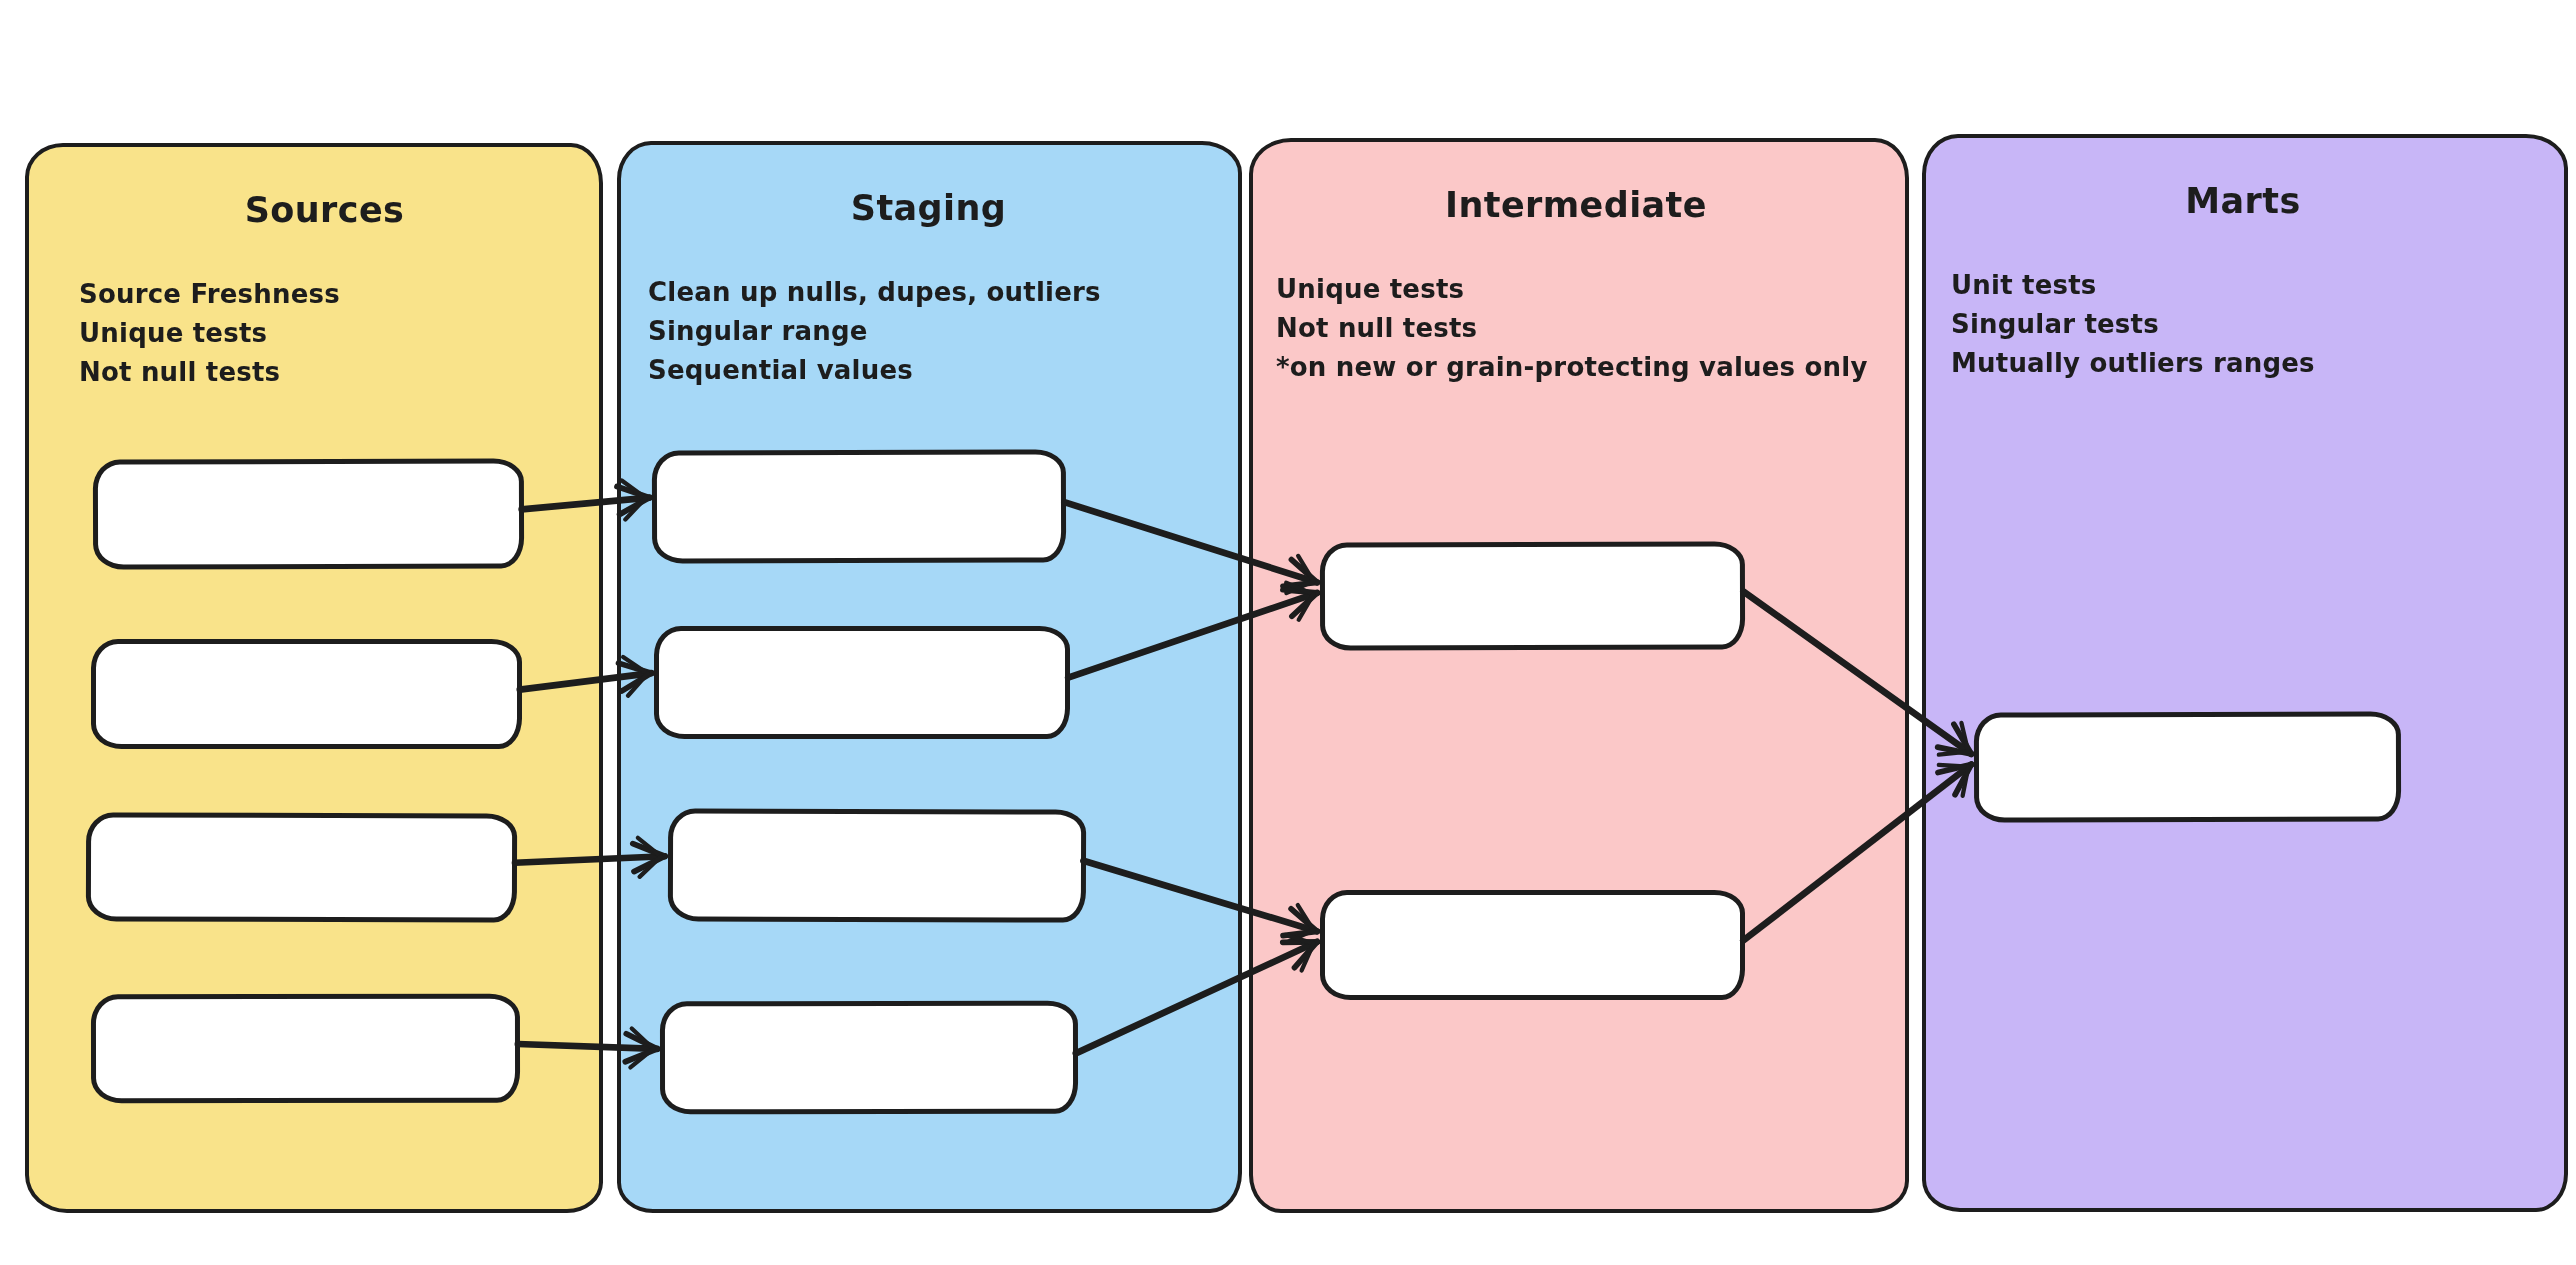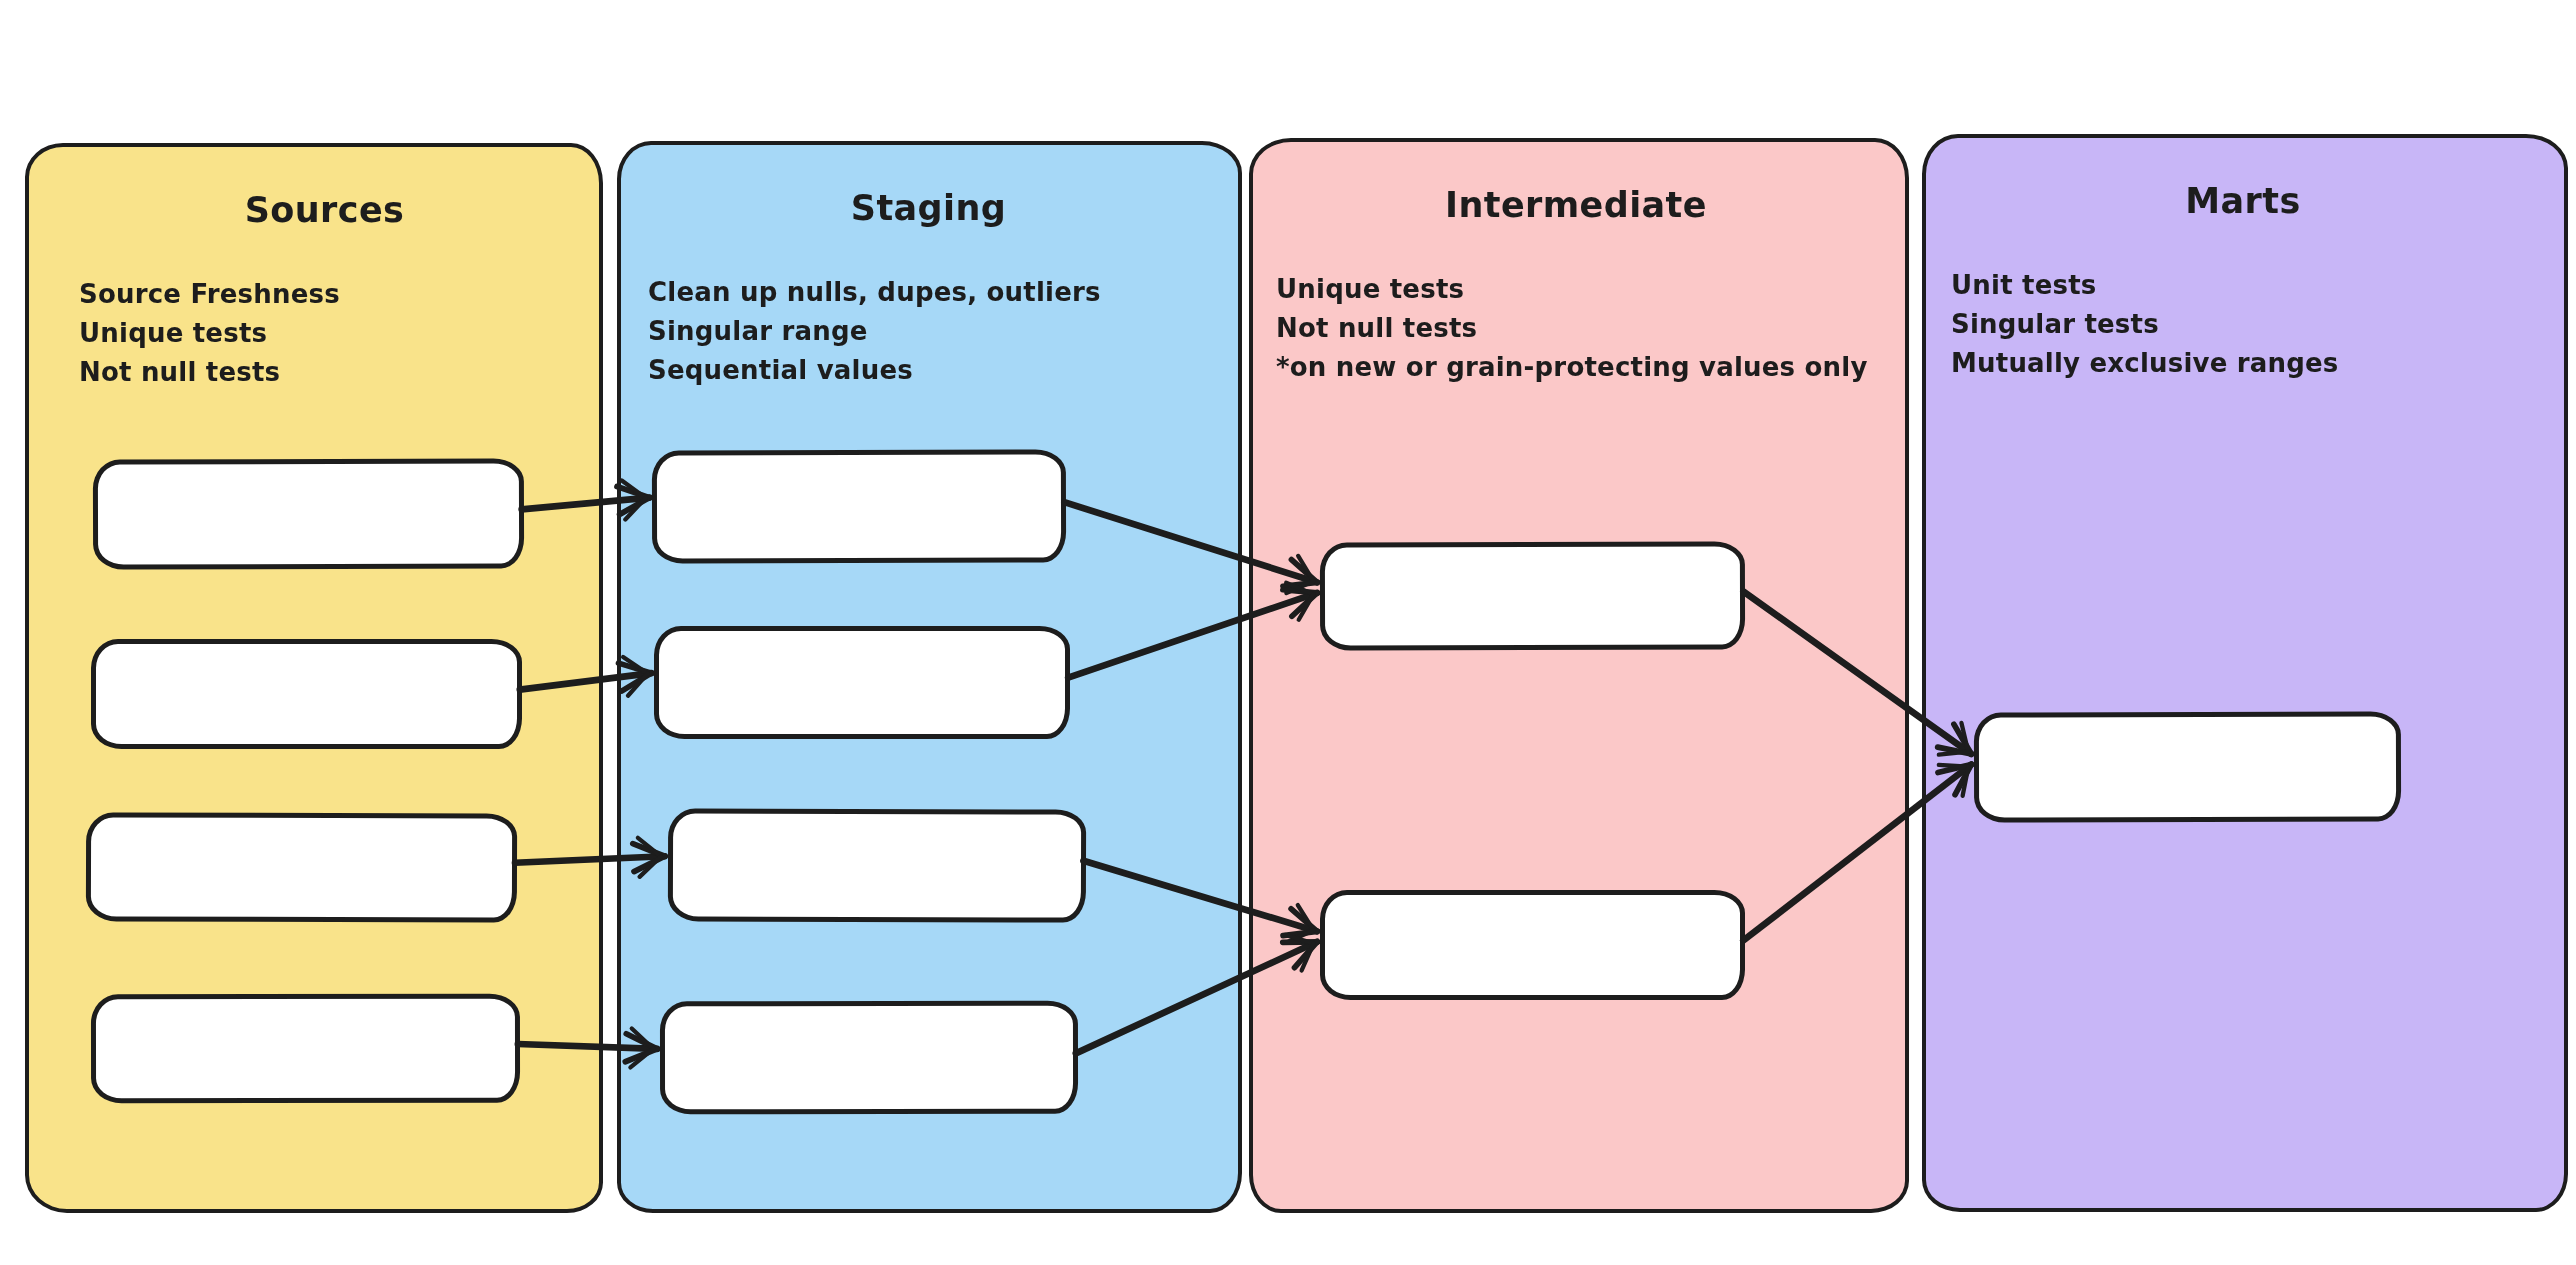--- a/index.html
+++ b/index.html
@@ -101,21 +101,21 @@
         <div class="note-line">Not null tests</div>
         <div class="note-line">*on new or grain-protecting values only</div>
       </div>
   </div>
 
   <div class="panel" id="panel-marts" style="background: rgb(200, 182, 247); border-color: rgb(29, 29, 29);">
     <div class="panel-title">Marts</div>
     <div class="panel-notes">
         <div class="note-line">Unit tests</div>
         <div class="note-line">Singular tests</div>
-        <div class="note-line">Mutually exclusive ranges</div>
+        <div class="note-line">Mutually outliers ranges</div>
       </div>
   </div>
 
 <div class="node" style="left: 93px; top: 459px; width: 431px; height: 110px; background: rgb(255, 255, 255); border-color: rgb(29, 29, 29); transform: rotate(-0.16deg);"></div>
     <div class="node" style="left: 91px; top: 639px; width: 431px; height: 110px; background: rgb(255, 255, 255); border-color: rgb(29, 29, 29); transform: rotate(0deg);"></div>
     <div class="node" style="left: 86px; top: 813px; width: 431px; height: 109px; background: rgb(255, 255, 255); border-color: rgb(29, 29, 29); transform: rotate(0.16deg);"></div>
     <div class="node" style="left: 91px; top: 994px; width: 429px; height: 109px; background: rgb(255, 255, 255); border-color: rgb(29, 29, 29); transform: rotate(-0.08deg);"></div>
     <div class="node" style="left: 652px; top: 450px; width: 414px; height: 113px; background: rgb(255, 255, 255); border-color: rgb(29, 29, 29); transform: rotate(-0.16deg);"></div>
     <div class="node" style="left: 654px; top: 626px; width: 416px; height: 113px; background: rgb(255, 255, 255); border-color: rgb(29, 29, 29); transform: rotate(0deg);"></div>
     <div class="node" style="left: 668px; top: 809px; width: 418px; height: 113px; background: rgb(255, 255, 255); border-color: rgb(29, 29, 29); transform: rotate(0.16deg);"></div>

